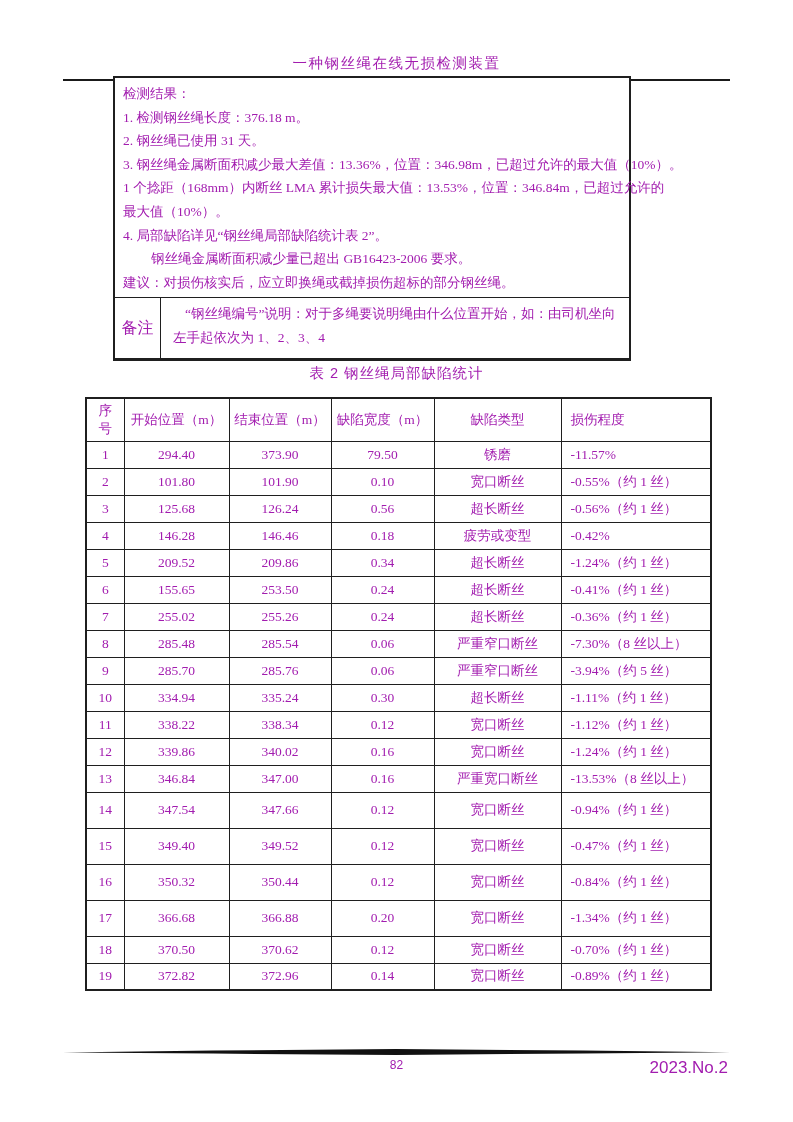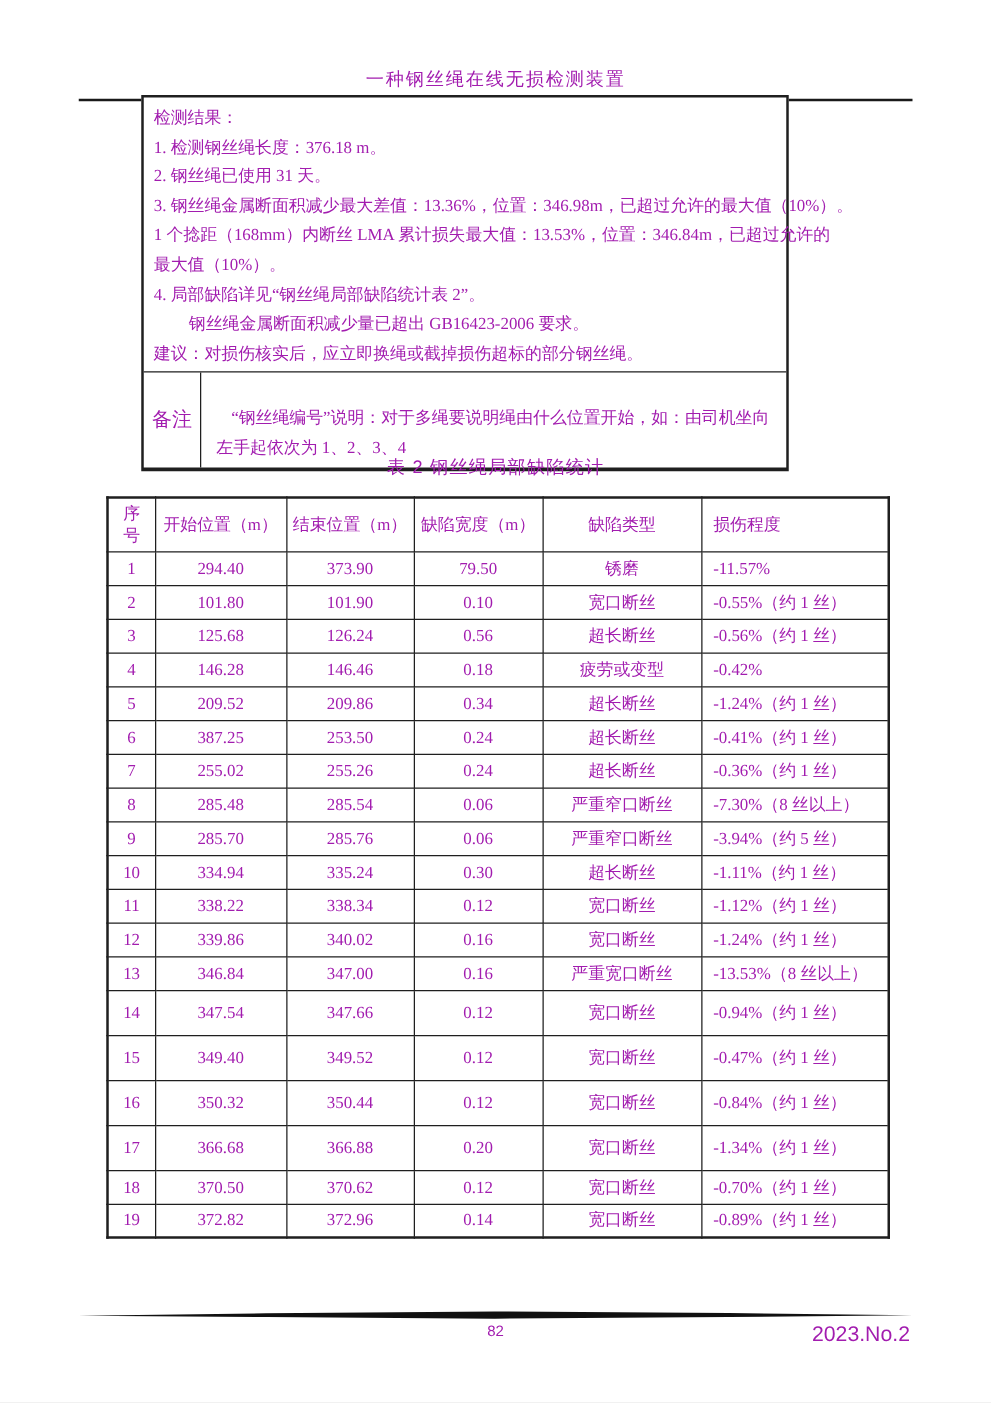--- a/index.html
+++ b/index.html
@@ -28,21 +28,20 @@
   .result-line.indent { padding-left:28px; }
   .note-row { display:flex; border-top:1px solid #1f1f1f; min-height:60px; }
   .note-label {
     flex:0 0 45px; border-right:1px solid #1f1f1f;
     display:flex; align-items:center; justify-content:center;
     font-size:16px;
   }
   .note-content {
     flex:1; padding:4px 10px 4px 12px; font-size:13.5px; line-height:24px;
     text-indent:12px;
-    margin-top:20px;
   }
   
   .table-title {
     position:absolute; top:364px; left:0; width:100%;
     text-align:center; font-weight:normal; font-size:14.5px;
     font-family:"Liberation Sans","DejaVu Sans",sans-serif;
     letter-spacing:1px;
   }
   table.defect-table {
     position:absolute; left:85px; top:397px; width:625px;
@@ -156,21 +155,21 @@
         <tr>
           <td>5</td>
           <td>209.52</td>
           <td>209.86</td>
           <td>0.34</td>
           <td>超长断丝</td>
           <td>-1.24%（约 1 丝）</td>
         </tr>
         <tr>
           <td>6</td>
-          <td>387.25</td>
+          <td>155.65</td>
           <td>253.50</td>
           <td>0.24</td>
           <td>超长断丝</td>
           <td>-0.41%（约 1 丝）</td>
         </tr>
         <tr>
           <td>7</td>
           <td>255.02</td>
           <td>255.26</td>
           <td>0.24</td>

